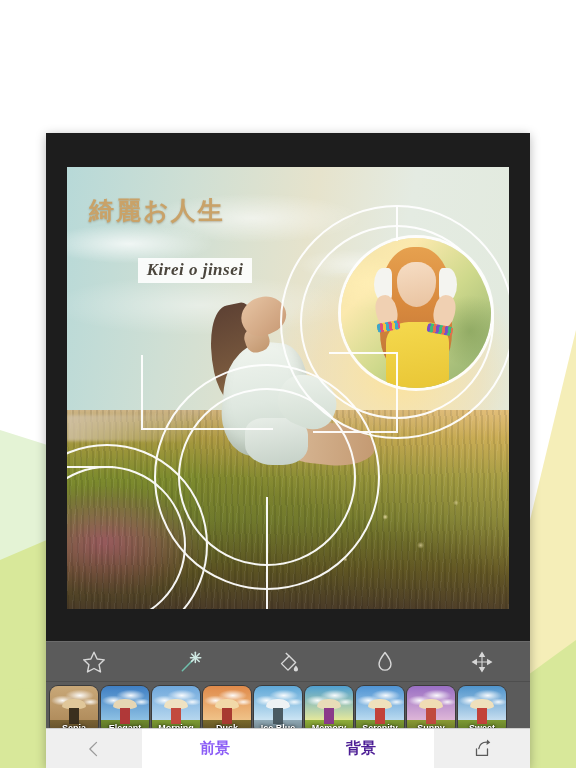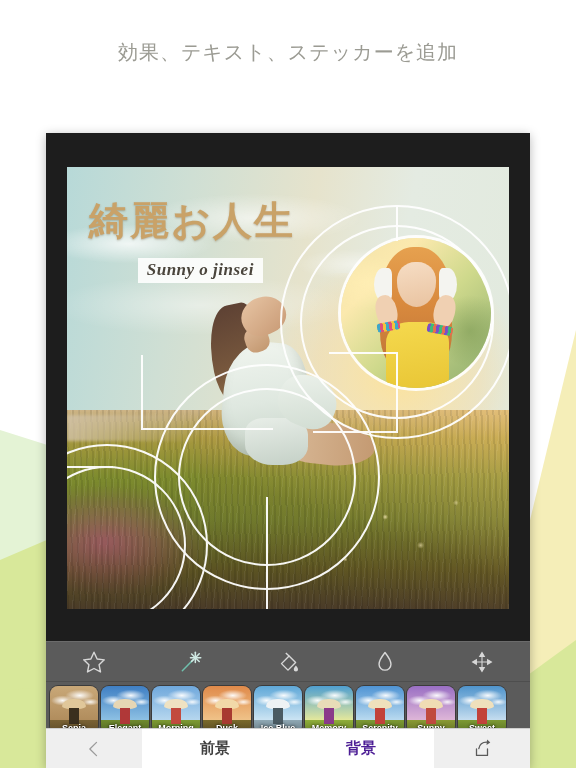--- a/index.html
+++ b/index.html
@@ -211,21 +211,21 @@
     background:repeating-linear-gradient(90deg,#7a4fc8 0 3px,#3fb87a 3px 6px,#e1704f 6px 9px);
     border-radius:3px; transform:rotate(10deg);
   }
 
   
   .overlay{ position:absolute; inset:0; pointer-events:none; }
 
   
   .title-ja{
     position:absolute; left:5%; top:6%;
-    font-size:39px; font-weight:bold;
+    font-size:25px; font-weight:bold;
     color:#c9a268;
     letter-spacing:2px;
     text-shadow:0 1px 2px rgba(90,60,20,.30);
   }
   .title-ro{
     position:absolute; left:16%; top:20.5%;
     background:rgba(255,255,255,.88);
     padding:2px 9px 3px;
     font-size:17px; font-weight:bold; font-style:italic;
     color:#4a453c;
@@ -288,38 +288,37 @@
     background:#efefef;
     display:flex; align-items:stretch;
     border-top:1px solid #cfcfcf;
   }
   .bb-back{ flex:0 0 96px; display:flex; align-items:center; justify-content:center; }
   .bb-tabs{
     flex:1; background:#ffffff;
     display:flex; align-items:center;
   }
   .bb-tab{ flex:1; text-align:center; font-size:15px; font-weight:bold; }
-  .bb-tab.active{ color:#404040; }
+  .bb-tab.active{ color:#8b5cf6; }
   .bb-tab.idle{ color:#4c1d95; }
   .bb-share{ flex:0 0 96px; display:flex; align-items:center; justify-content:center; }
 </style>
 </head>
 <body>
 
 <svg id="bg" viewBox="0 0 576 768" preserveAspectRatio="none">
   <rect x="0" y="0" width="576" height="768" fill="#ffffff"></rect>
   <polygon points="0,430 120,468 0,640" fill="#e4f3d5"></polygon>
   <polygon points="0,560 140,500 150,768 0,768" fill="#d8e89a"></polygon>
   <polygon points="0,690 576,660 576,768 0,768" fill="#d8e89a"></polygon>
   <polygon points="576,330 470,768 576,768" fill="#f5eeb8"></polygon>
   <polygon points="576,640 576,768 400,768" fill="#d8e89a"></polygon>
 </svg>
 
 <div class="head-wrap">
-  <div class="subhead">効果、テキスト、ステッカーを追加</div>
 </div>
 
 <div class="device">
 
   <div class="canvas">
     <div class="sky"></div>
     <div class="sky-clouds"></div>
     <div class="sunglow"></div>
     <div class="horizon-trees"></div>
     <div class="field"></div>
@@ -363,21 +362,21 @@
         <circle cx="40" cy="378" r="78"></circle>
         <path d="M75 188 L75 262 L206 262"></path>
         <path d="M262 186 L330 186 L330 265 L246 265"></path>
         <line x1="200" y1="330" x2="200" y2="442"></line>
         <line x1="330" y1="74" x2="330" y2="40"></line>
         <line x1="0" y1="300" x2="46" y2="300"></line>
       </g>
     </svg>
 
     <div class="title-ja">綺麗お人生</div>
-    <div class="title-ro">Sunny o jinsei</div>
+    <div class="title-ro">Kirei o jinsei</div>
   </div>
 
   <div class="toolbar">
 
     <div class="tool">
       <svg width="26" height="26" viewBox="0 0 24 24" fill="none" stroke="#d8d8d8" stroke-width="1.3" stroke-linejoin="round">
         <polygon points="12,3 14.9,9.2 21.5,10 16.7,14.6 18,21.2 12,18 6,21.2 7.3,14.6 2.5,10 9.1,9.2"></polygon>
       </svg>
     </div>
 

